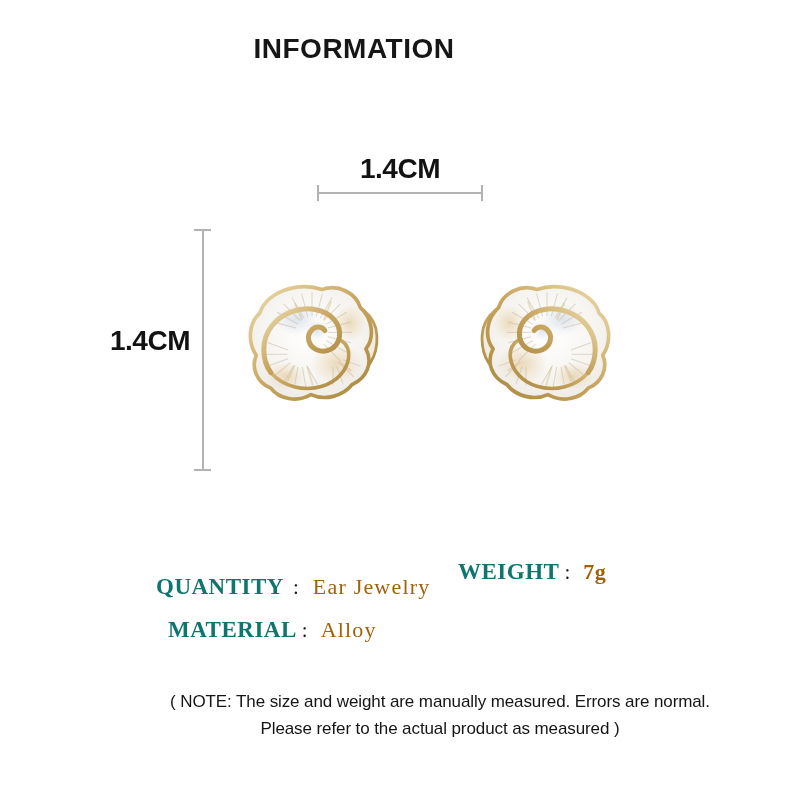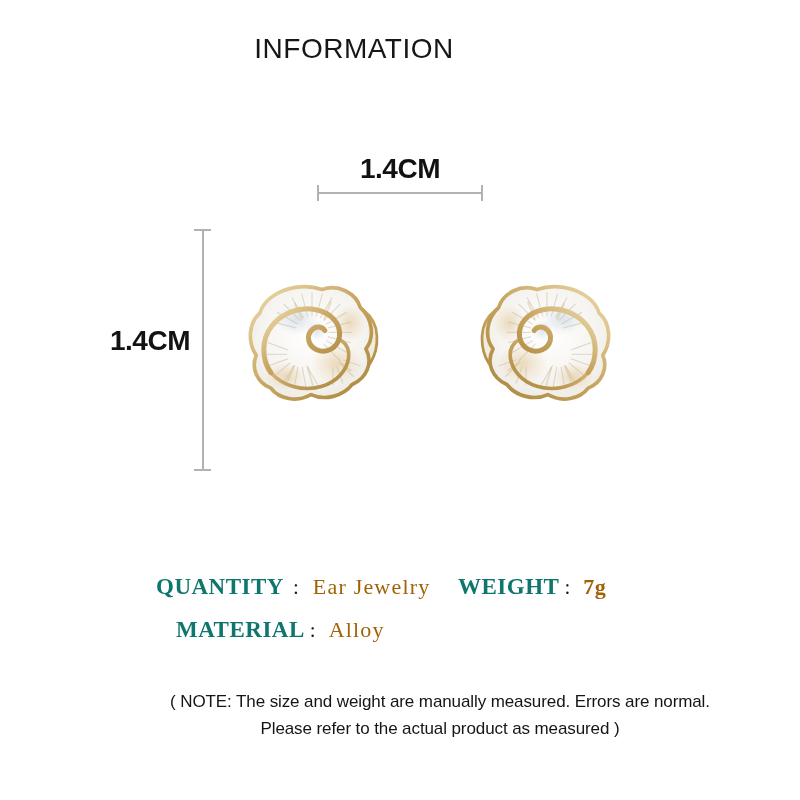--- a/index.html
+++ b/index.html
@@ -2,21 +2,21 @@
 <html><head>
 <meta charset="utf-8">
 <style>
   html,body{margin:0;padding:0;background:#ffffff;}
   .page{
     position:relative;width:800px;height:800px;background:#ffffff;
     font-family:"Liberation Sans",sans-serif;overflow:hidden;
   }
   .page-title{
     position:absolute;top:33px;left:0;width:708px;text-align:center;
-    font-size:28px;font-weight:400;letter-spacing:.5px;color:#161616;
+    font-size:28px;font-weight:700;letter-spacing:.5px;color:#161616;
   }
   
   .hdim-label{
     position:absolute;left:318px;top:153px;width:164px;text-align:center;
     font-size:28px;font-weight:600;letter-spacing:-.5px;color:#121212;
   }
   .hdim-line{position:absolute;left:318px;top:192px;width:164px;height:2px;background:#b2b2b4;}
   .hdim-tick{position:absolute;top:185px;width:2px;height:16px;background:#b2b2b4;}
   .hdim-tick.left{left:317px;} .hdim-tick.right{left:481px;}
   
@@ -148,25 +148,25 @@
         <g transform="scale(-1,1) translate(-150,0)">
           <use href="#earringArt"></use>
         </g>
       </svg>
   </div>
 
   <div class="spec-row" style="left:156px;top:574px;">
     <span class="spec-label">QUANTITY</span><span class="spec-colon">:</span><span class="spec-value">Ear Jewelry</span>
   </div>
 
-  <div class="spec-row" style="left:458px;top:574px;">
+  <div class="spec-row" style="left:458px;top:559px;">
     <span class="spec-label">WEIGHT</span><span class="spec-colon tight">:</span><span class="spec-value bold-num">7g</span>
   </div>
 
-  <div class="spec-row" style="left:176px;top:617px;text-align:center;">
+  <div class="spec-row" style="left:168px;top:617px;text-align:center;">
     <span class="spec-label">MATERIAL</span><span class="spec-colon tight">:</span><span class="spec-value">Alloy</span>
   </div>
 
   <div class="note">
     <div>( NOTE: The size and weight are manually measured. Errors are normal.</div>
     <div>Please refer to the actual product as measured )</div>
   </div>
 
 </div>
 

